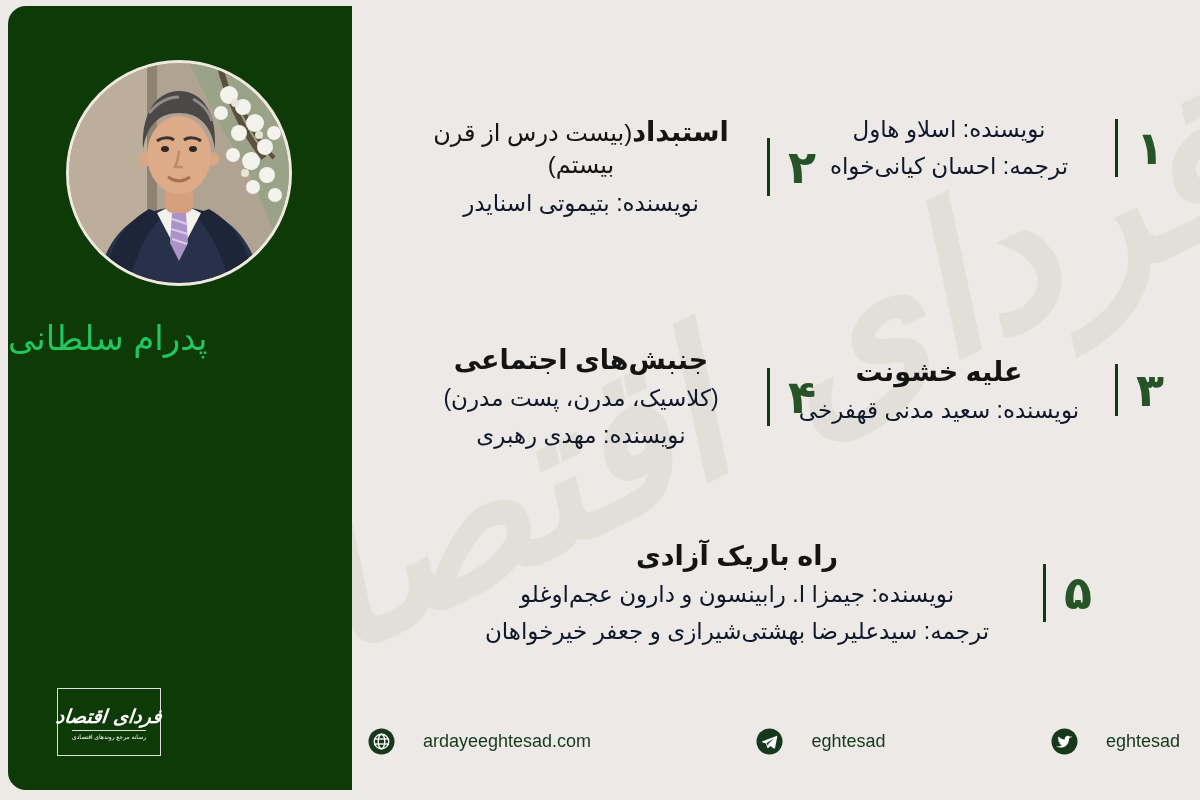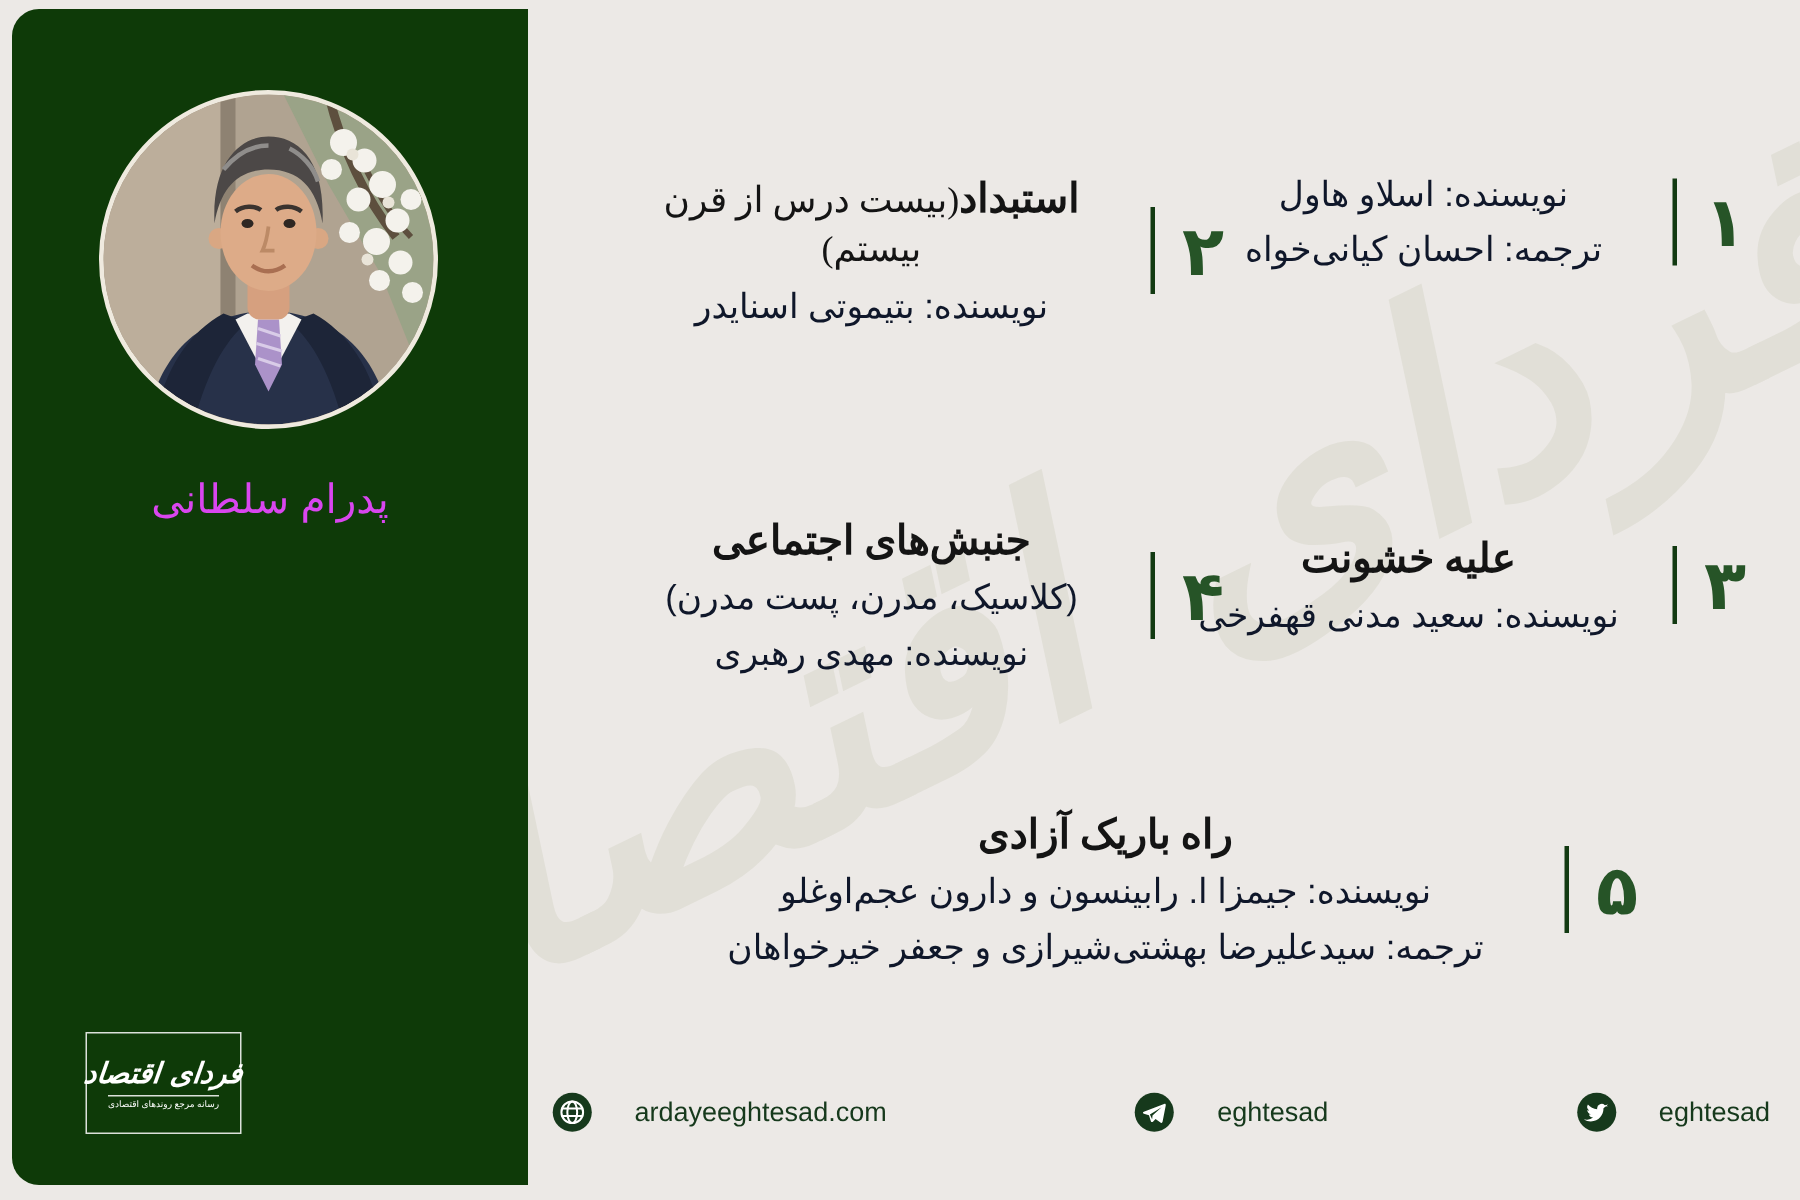--- a/index.html
+++ b/index.html
@@ -31,22 +31,22 @@
     position:absolute;left:8px;top:6px;width:344px;height:784px;
     background:var(--panel_green);border-radius:18px 0 0 18px;z-index:2;
   }
   .avatar{
     position:absolute;left:58px;top:54px;width:226px;height:226px;
     border-radius:50%;border:3px solid #efeadf;overflow:hidden;
     background:#b3a794;
   }
   .avatar svg{display:block;width:100%;height:100%;}
   .profile-name{
-    position:absolute;left:0;top:312px;width:100%;text-align:center;
-    color:#d946ef;font-size:27px;direction:rtl;
+    position:absolute;left:0;top:312px;width:100%;text-align:left;
+    color:#22c55e;font-size:34px;direction:rtl;
   }
   .logo-box{
     position:absolute;left:49px;top:682px;width:104px;height:68px;
     border:1.5px solid rgba(255,255,255,.85);
     display:flex;flex-direction:column;align-items:center;justify-content:center;
     gap:3px;padding:4px;
   }
   .logo-title{
     color:#fff;font-family:"DejaVu Serif",serif;font-style:italic;
     font-weight:bold;font-size:19px;direction:rtl;white-space:nowrap;
@@ -63,21 +63,21 @@
   }
   .book-number{
     color:var(--accent_green);font-size:46px;font-weight:bold;
     line-height:1;min-width:32px;text-align:center;
   }
   .book-bar{width:3px;height:58px;background:var(--bar_green);}
   .book-bar.short{height:52px;}
   .book-text{
     display:flex;flex-direction:column;gap:9px;text-align:center;direction:rtl;
   }
-  .book-title{font-size:27px;font-weight:bold;color:#141414;line-height:1.2;font-family:Liberation Serif, serif;}
+  .book-title{font-size:27px;font-weight:bold;color:#141414;line-height:1.2;}
   .book-title .note{font-weight:normal;font-size:24px;}
   .book-line{font-size:23px;color:#0f172a;line-height:1.2;}
   .w300{width:300px;} .w320{width:320px;} .w340{width:340px;} .w580{width:580px;}
   
   .footer{
     position:absolute;left:368px;top:724px;width:812px;height:34px;
     display:flex;align-items:center;justify-content:space-between;
     direction:ltr;z-index:1;
   }
   .footer-item{display:flex;align-items:center;gap:28px;cursor:pointer;}

